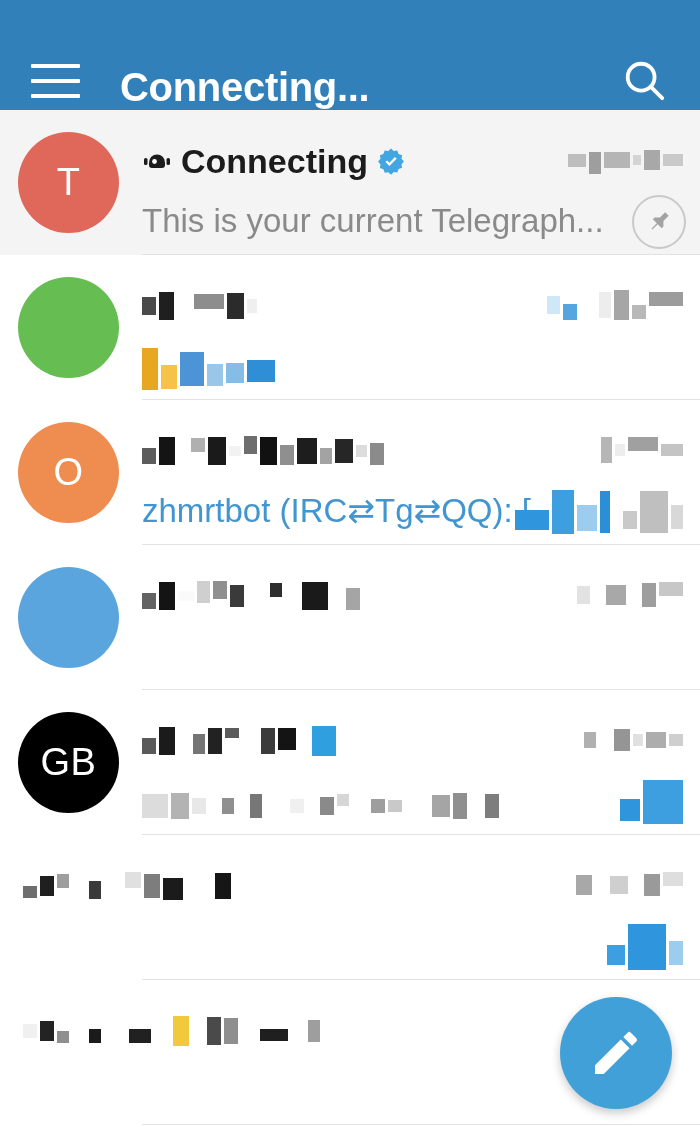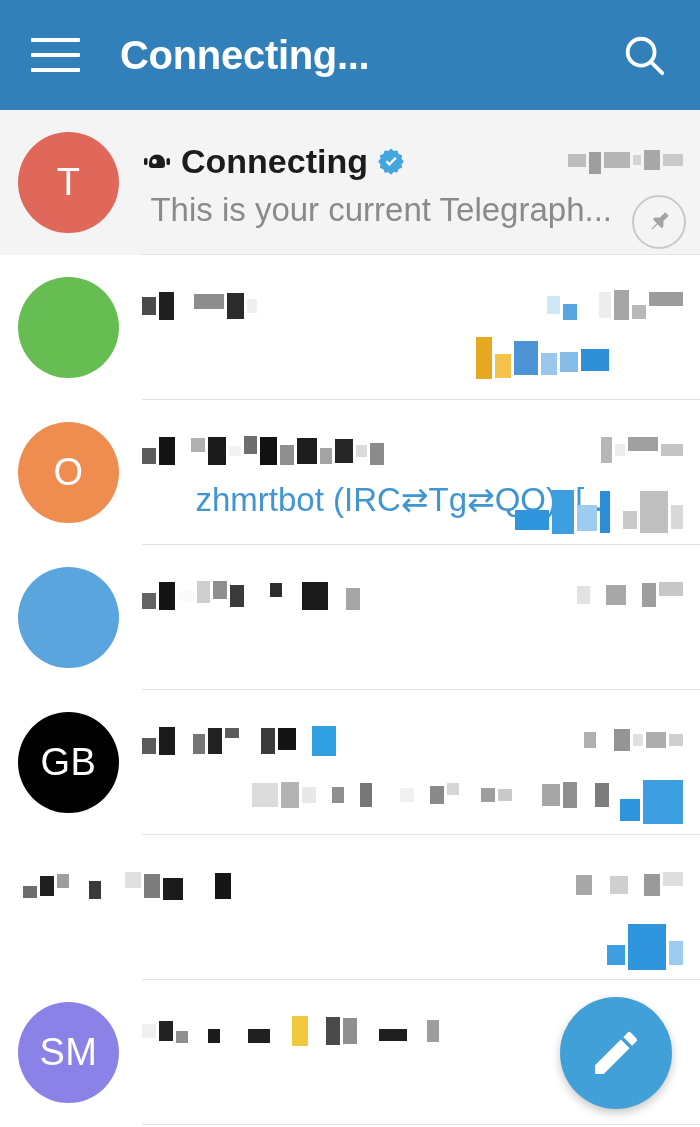--- a/index.html
+++ b/index.html
@@ -10,21 +10,21 @@
     overflow: hidden;
   }
   #app { position: relative; width: 700px; height: 1127px; background: #fff; }
 
   
   .appbar {
     position: relative;
     height: 110px;
     background: #3180b9;
     display: flex;
-    align-items: center;
+    align-items: flex-end;
     padding: 0 26px;
   }
   .menu-btn {
     width: 58px; height: 58px;
     display: flex; flex-direction: column;
     justify-content: center; gap: 11px;
     cursor: pointer;
     padding-left: 5px;
   }
   .menu-btn span { display: block; width: 49px; height: 4px; background: #fff; border-radius: 1px; }
@@ -88,27 +88,26 @@
     gap: 9px;
   }
   .chat-name {
     font-size: 34px;
     font-weight: bold;
     color: #1c1c1c;
     white-space: nowrap;
     overflow: hidden;
   }
   .preview-line {
-    margin-top: 7px;
+    margin-top: 18px;
     font-size: 33px;
     line-height: 42px;
     white-space: nowrap;
     overflow: hidden;
     max-width: 470px;
-    text-align: right;
   }
   .preview-sender { color: #4196d1; }
   .preview-text-blue { color: #4196d1; }
   .preview-text-gray { color: #8a8a8a; }
 
   
   .redact { display: inline-block; vertical-align: middle; }
   .redact i {
     display: inline-block;
     vertical-align: middle;
@@ -336,23 +335,20 @@
         <div class="badge-zone">
           <span class="redact" aria-hidden="true">
             <i style="width:18px;height:20px;background:#3d9fe0;position:relative;top:8px;"></i><i style="width:38px;height:46px;background:#2f95dc;"></i><i style="width:14px;height:24px;background:#9ccdee;position:relative;top:6px;"></i>
           </span>
         </div>
       </div>
       <div class="divider"></div>
     </div>
 
     <div class="chat-row">
-      <div class="avatar" style="background:#8b82e8;">
-        <span class="initials">SM</span>
-      </div>
       <div class="row-body">
         <div class="title-line">
           <span class="redact" aria-hidden="true">
             <i style="width:14px;height:14px;background:#f0f0f0;"></i><i style="width:14px;height:20px;background:#232323;"></i><i style="width:12px;height:12px;background:#8f8f8f;position:relative;top:6px;"></i><i style="width:14px;height:10px;background:#fff;"></i><i style="width:12px;height:14px;background:#1b1b1b;position:relative;top:5px;"></i><i style="width:22px;height:10px;background:#fff;"></i><i style="width:22px;height:14px;background:#212121;position:relative;top:5px;"></i><i style="width:16px;height:10px;background:#fff;"></i><i style="width:16px;height:30px;background:#f0c93c;"></i><i style="width:12px;height:10px;background:#fff;"></i><i style="width:14px;height:28px;background:#4a4a4a;"></i><i style="width:14px;height:26px;background:#8f8f8f;"></i><i style="width:16px;height:10px;background:#fff;"></i><i style="width:28px;height:12px;background:#1f1f1f;position:relative;top:4px;"></i><i style="width:14px;height:10px;background:#fff;"></i><i style="width:12px;height:22px;background:#9e9e9e;"></i>
           </span>
         </div>
       </div>
       <div class="divider"></div>
     </div>
 

